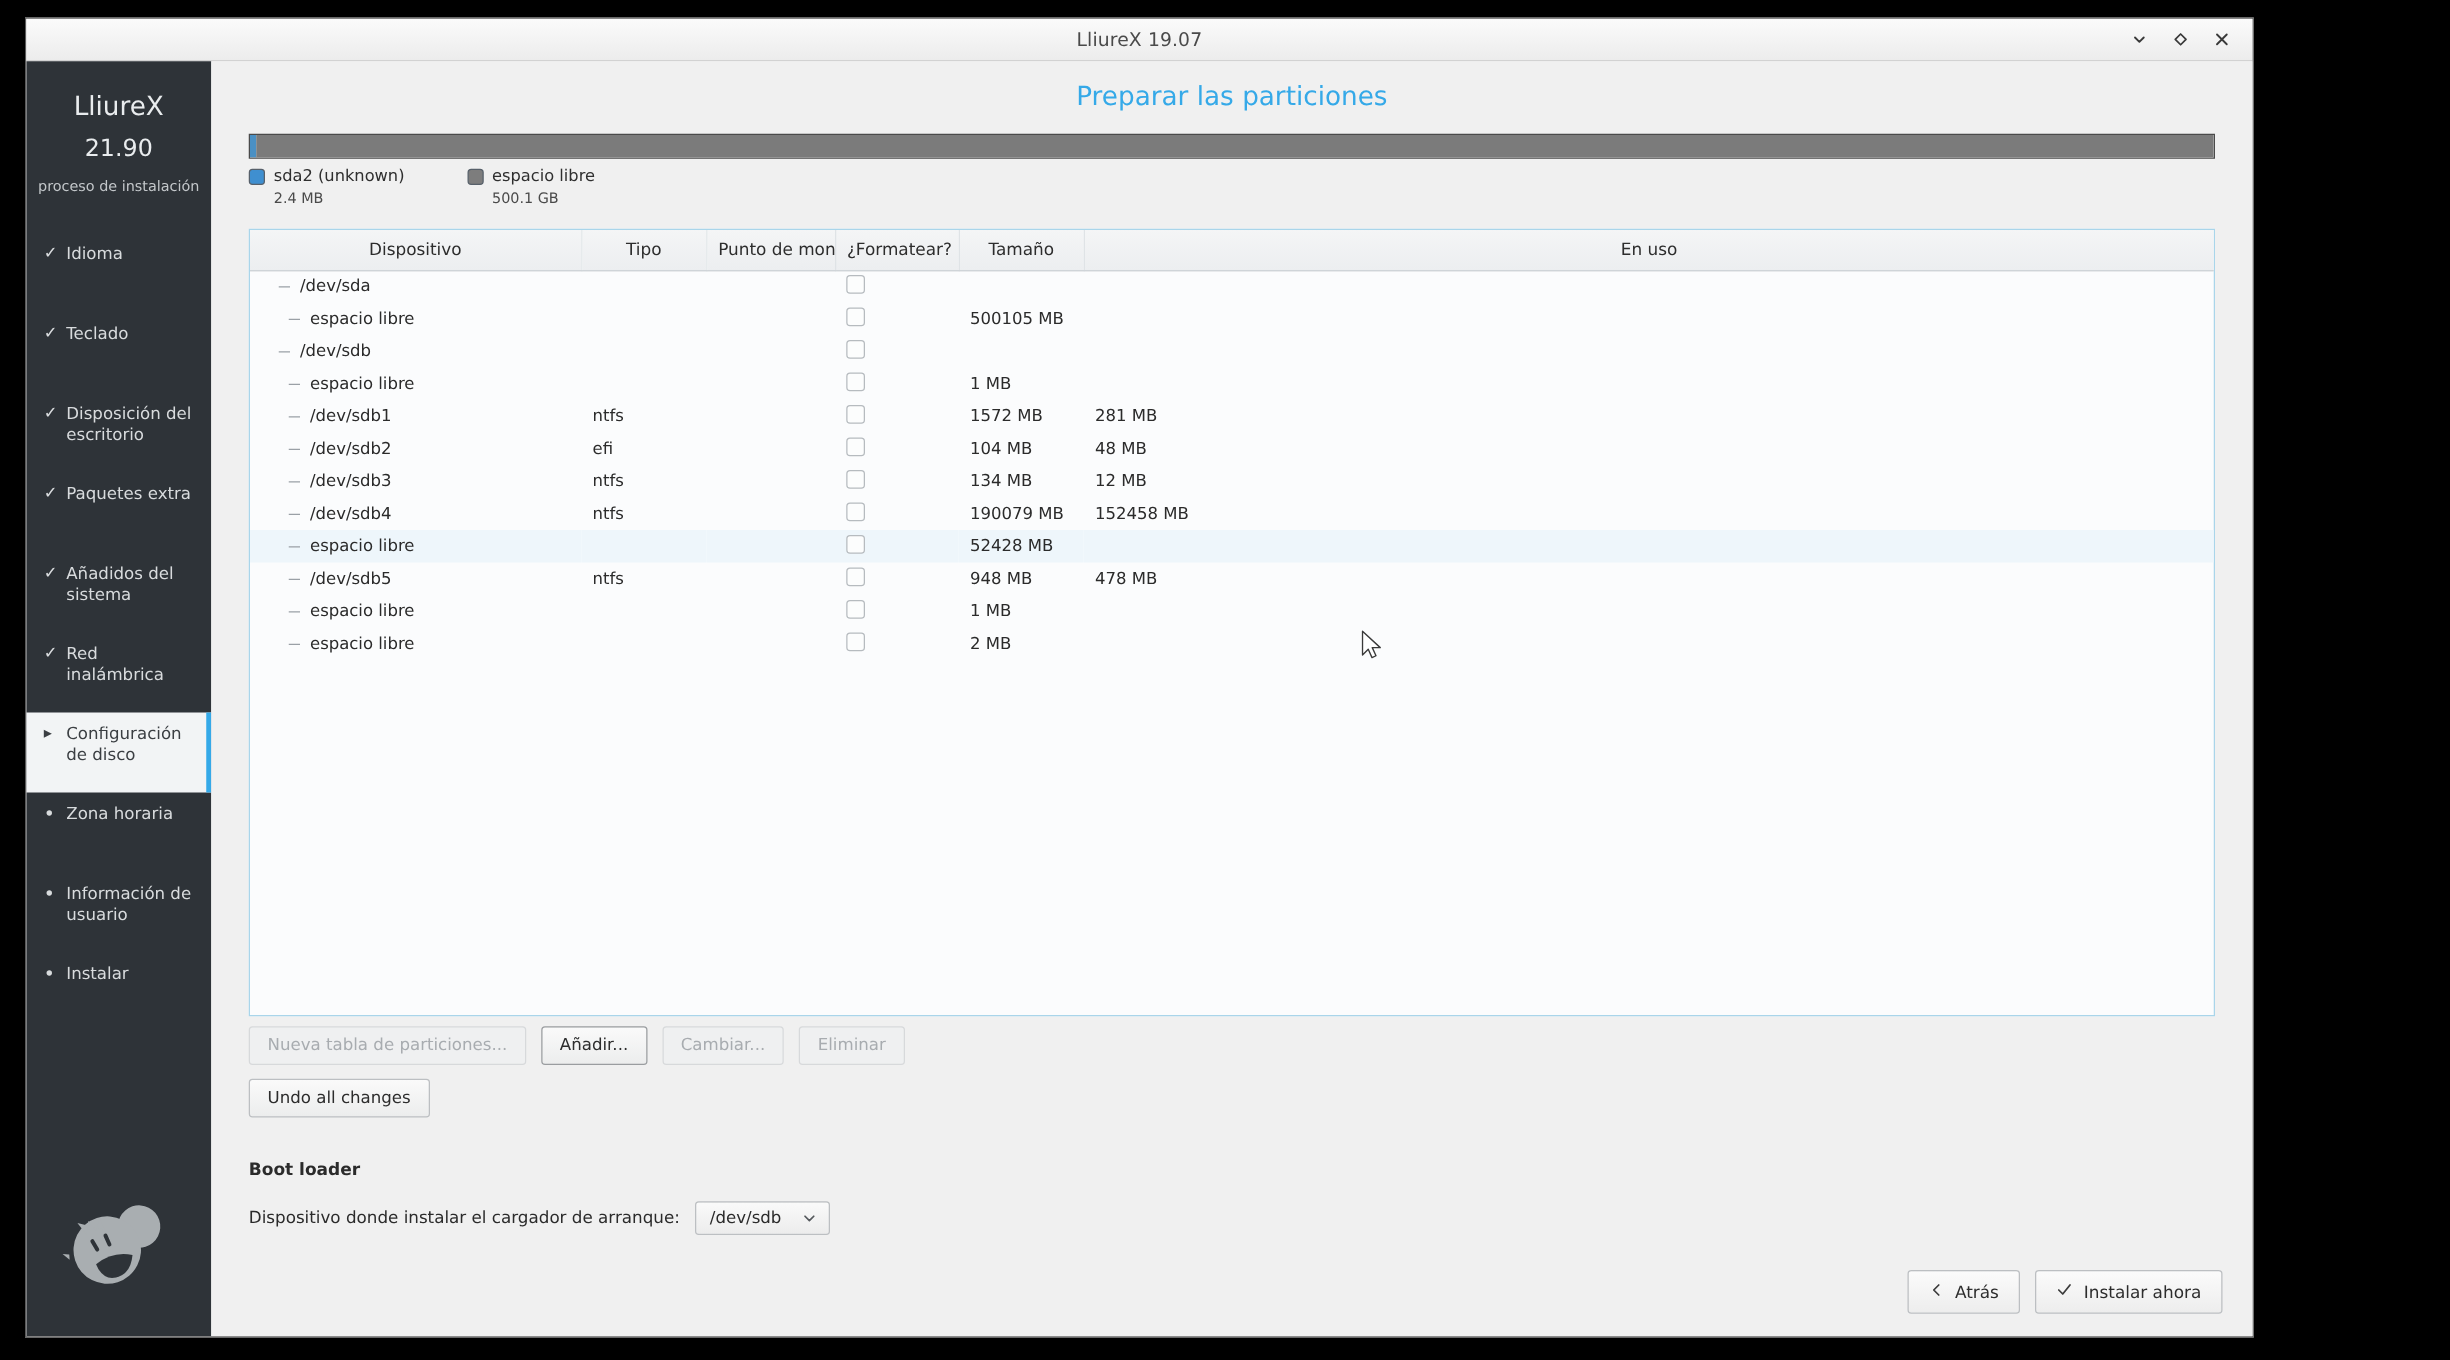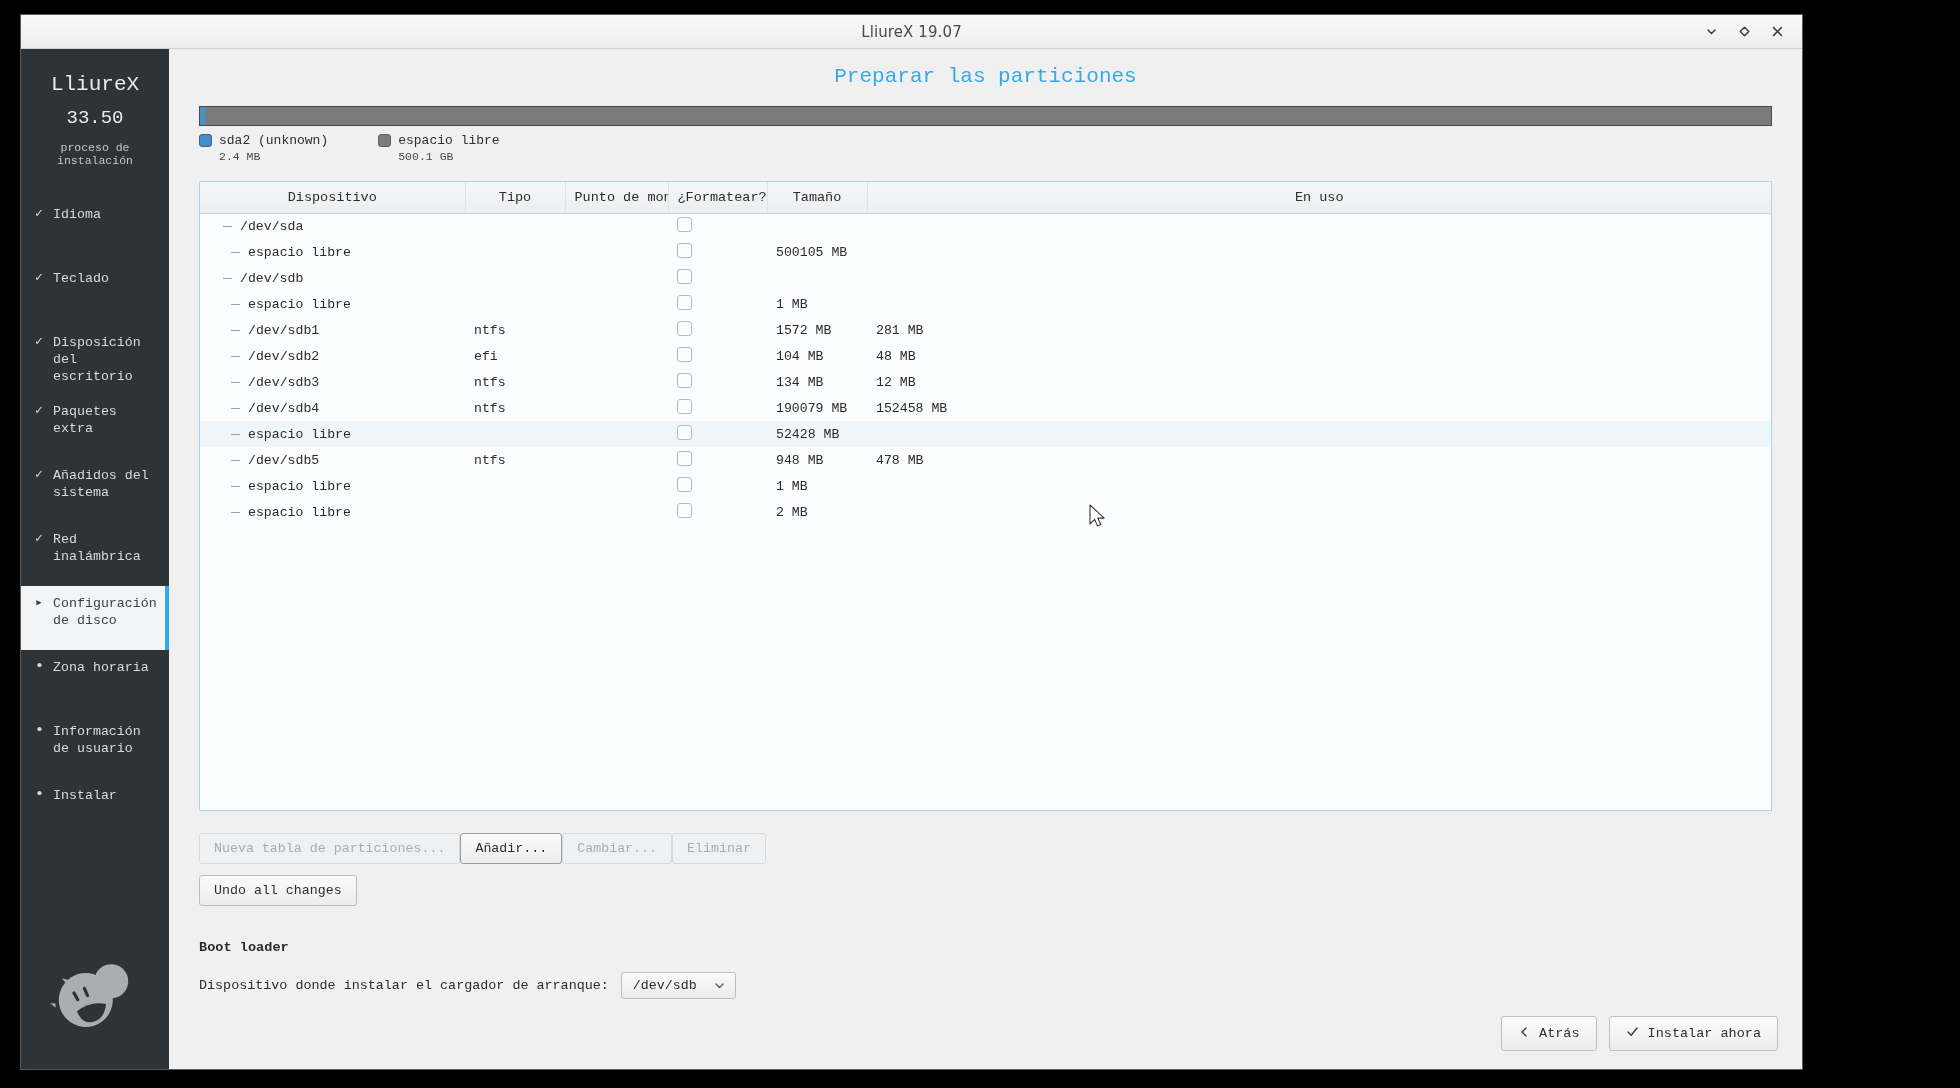--- a/index.html
+++ b/index.html
@@ -51,21 +51,21 @@
   }
   .winbtn {
     width: 22px; height: 22px;
     display: flex; align-items: center; justify-content: center;
     color: #3a3a3a;
     cursor: default;
   }
   .winbtn svg { display: block; }
 
   
-  #body { flex: 1 1 auto; display: flex; min-height: 0; background: #f0f0f0; font-family: Liberation Mono, monospace; }
+  #body { flex: 1 1 auto; display: flex; min-height: 0; background: #f0f0f0; }
 
   
   #sidebar {
     width: 148px;
     flex: 0 0 148px;
     background: #2e3338;
     color: #d6d9db;
     display: flex;
     flex-direction: column;
     position: relative;
@@ -187,21 +187,21 @@
   .lvl2 { padding-left: 22px; }
   .cbx {
     width: 15px; height: 15px;
     border: 1px solid #b6bbbf;
     border-radius: 3px;
     background: #fcfdfd;
     display: inline-block;
   }
 
   
-  .btnrow { margin: 22px 30px 0 30px; display: flex; align-items: center; }
+  .btnrow { margin: 8px 30px 0 30px; display: flex; gap: 12px; align-items: center; }
   .btnrow2 { margin: 11px 30px 0 30px; }
   button.gbtn {
     font-family: inherit;
     font-size: 13.3px;
     color: #2d2d2d;
     background: linear-gradient(to bottom,#fafafa,#eceded);
     border: 1px solid #bcbfc2;
     border-radius: 3px;
     padding: 7px 14px;
     min-height: 31px;
@@ -273,21 +273,21 @@
       </div>
     </div>
   </div>
 
   <div id="body">
 
     <div id="sidebar">
       <div style="position:absolute;left:0;top:-34px;width:32px;height:32px;"></div>
       <div class="brand">
         <div class="name">LliureX</div>
-        <div class="ver">33.50</div>
+        <div class="ver">21.90</div>
         <div class="sub">proceso de instalación</div>
       </div>
       <div class="steps" id="steps">
           <div class="step done">
             <span class="mark">✓</span>
             <span>Idioma</span>
           </div>
           <div class="step done">
             <span class="mark">✓</span>
             <span>Teclado</span>

